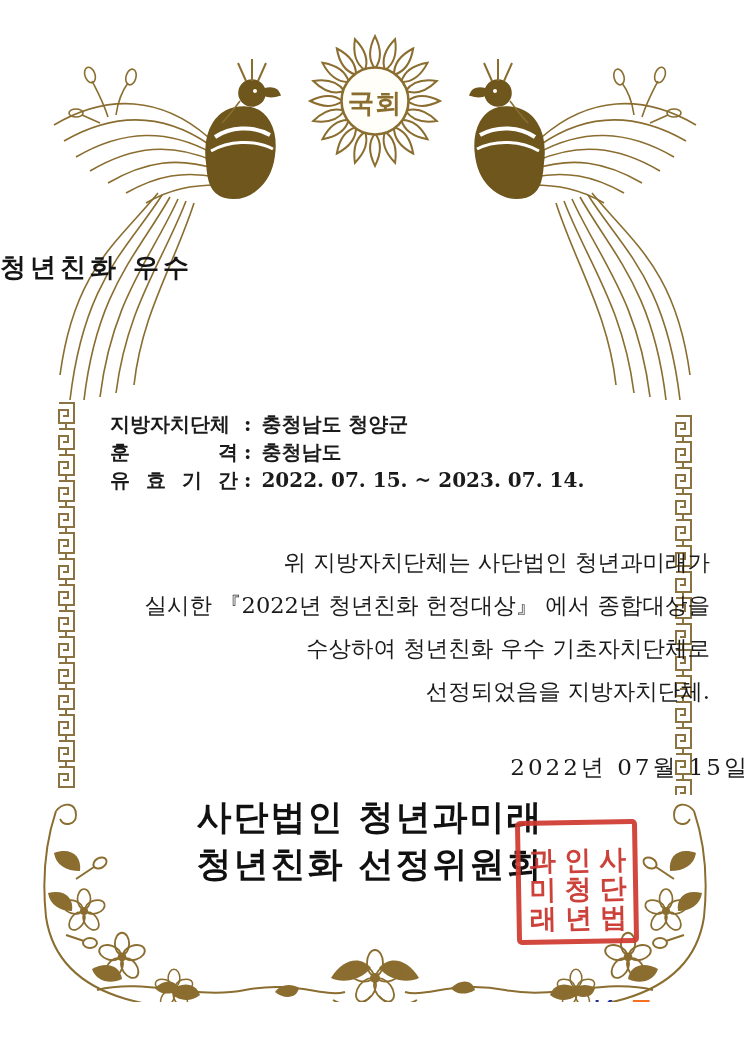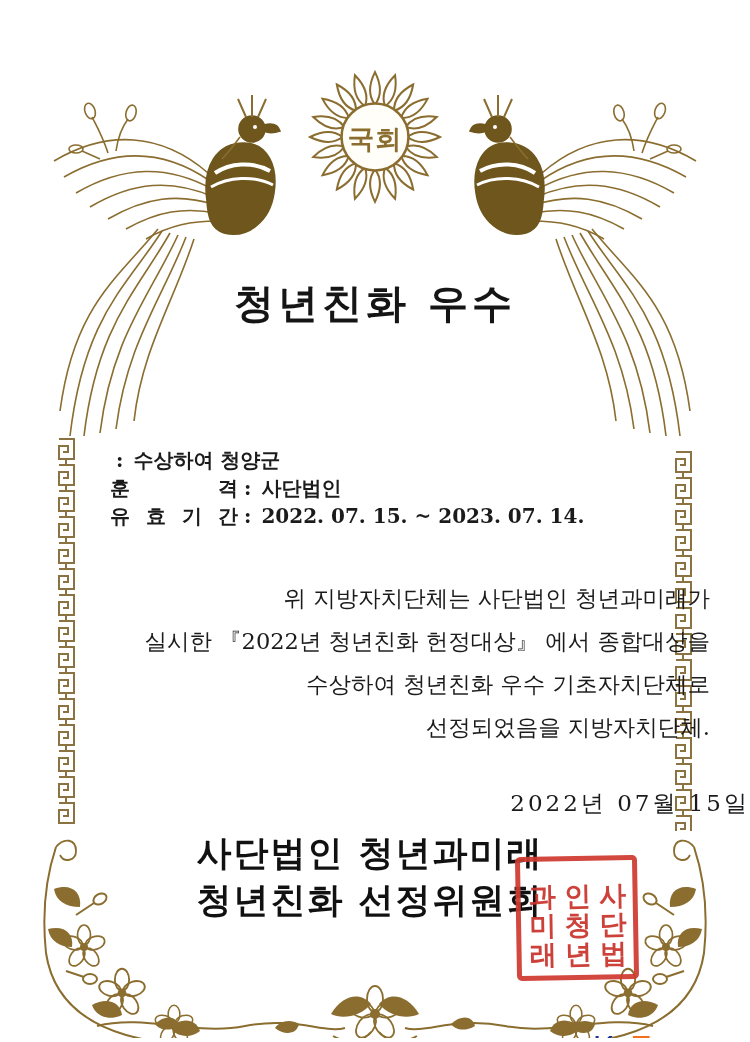--- a/index.html
+++ b/index.html
@@ -1,22 +1,22 @@
 <!DOCTYPE html>
 <html><head>
 <meta charset="utf-8">
 <style>
   html,body{margin:0;padding:0;background:#ffffff;}
   .page{position:relative;width:750px;height:1002px;background:#ffffff;overflow:hidden;
-        font-family:"DejaVu Serif","Liberation Serif",serif;color:#1b1b1b;margin-top:36px;}
+        font-family:"DejaVu Serif","Liberation Serif",serif;color:#1b1b1b;}
   .abs{position:absolute;}
 
   
   .cert-number{left:147px;top:192px;font-size:19px;letter-spacing:1px;color:#222;}
-  .title{left:0;right:0;top:238px;text-align:center;font-size:40px;font-weight:700;
+  .title{left:0;right:0;top:238px;font-size:26px;font-weight:700;
          letter-spacing:4px;line-height:58px;color:#151515;}
   .fields{left:110px;top:410px;font-size:20px;font-weight:700;line-height:28px;color:#1b1b1b;}
   .field-row{display:flex;align-items:baseline;}
   .field-label{display:inline-block;width:128px;text-align:justify;text-align-last:justify;}
   .field-colon{display:inline-block;margin:0 10px 0 6px;}
   .body-text{left:40px;right:40px;top:541px;text-align:right;font-size:22.5px;
              line-height:43px;color:#1b1b1b;}
   .date-line{left:0;right:0;top:752px;text-align:right;font-size:23px;letter-spacing:3px;}
   .issuer{left:175px;top:793px;width:390px;text-align:center;font-size:35px;font-weight:700;
           letter-spacing:2px;line-height:47px;color:#111;}
@@ -274,27 +274,28 @@
     </svg>
   </div>
 
 
   <div class="abs title">
     <div>청년친화 우수</div>
   </div>
 
   <div class="abs fields">
     <div class="field-row">
+      <span class="field-label">지방자치단체</span>
       <span class="field-colon">:</span>
-      <span class="field-value">수상하여 청양군</span>
+      <span class="field-value">충청남도 청양군</span>
     </div>
     <div class="field-row">
       <span class="field-label">훈 격</span>
       <span class="field-colon">:</span>
-      <span class="field-value">사단법인</span>
+      <span class="field-value">충청남도</span>
     </div>
     <div class="field-row">
       <span class="field-label">유 효 기 간</span>
       <span class="field-colon">:</span>
       <span class="field-value">2022. 07. 15. ~ 2023. 07. 14.</span>
     </div>
   </div>
 
   <div class="abs body-text">
     <div>위 지방자치단체는 사단법인 청년과미래가</div>

